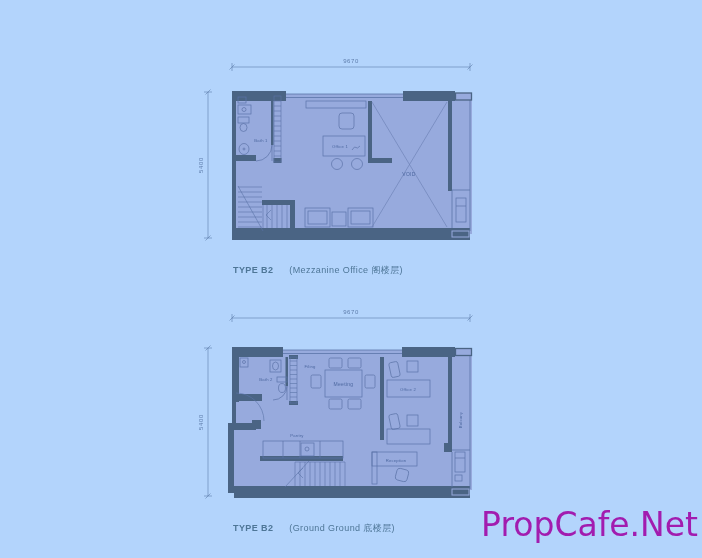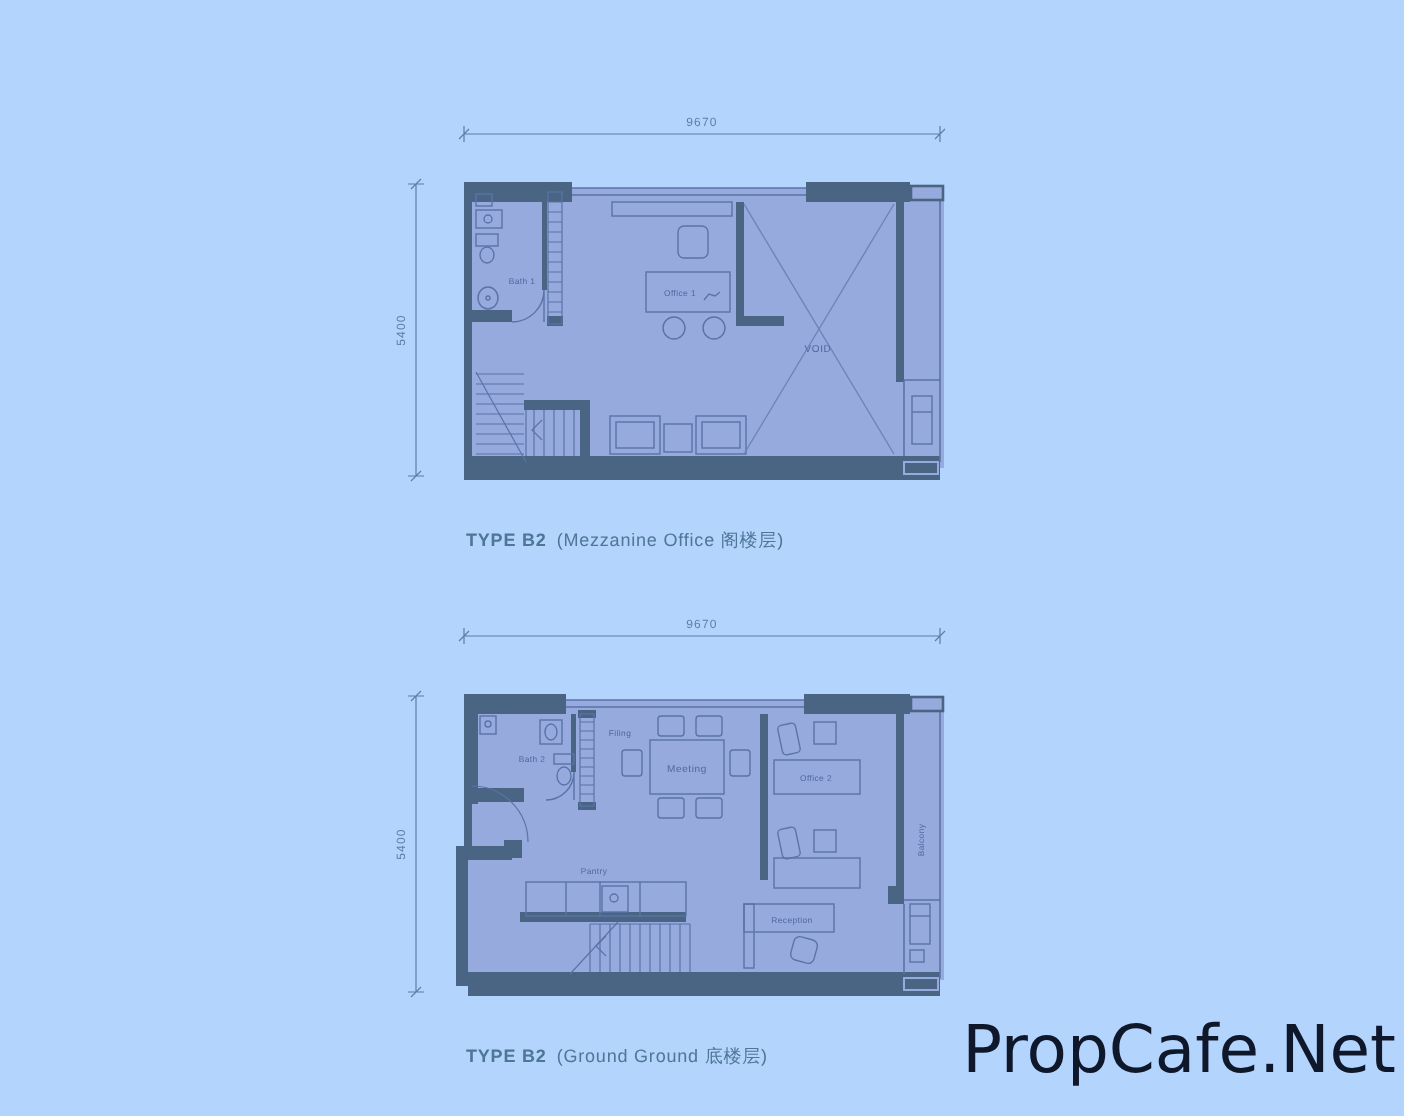--- a/index.html
+++ b/index.html
@@ -13,25 +13,25 @@
     font-family:"Liberation Sans",sans-serif;
     fill:#4d68a0;
   }
   .dimtext{fill:#5e7dab;font-size:6px;letter-spacing:.6px}
   .roomtext{font-size:5px;letter-spacing:.3px}
   .smalltext{font-size:4.2px;letter-spacing:.2px}
   .plan-title{
     position:absolute;left:233px;font-size:9px;letter-spacing:.4px;
     color:#4e7697;white-space:nowrap;
   }
-  .plan-title .tt{font-weight:bold;margin-right:5px}
+  .plan-title .tt{font-weight:bold;margin-right:16px}
   .watermark{
     position:absolute;top:505px;right:4px;
     font-family:"DejaVu Sans",sans-serif;
-    font-size:33px;color:#0f172a;line-height:1.2;
+    font-size:33px;color:#a21caf;line-height:1.2;
   }
 </style>
 </head>
 <body>
 
 <div class="canvas">
 
 <svg width="702" height="558" viewBox="0 0 702 558">
 
   <g>

